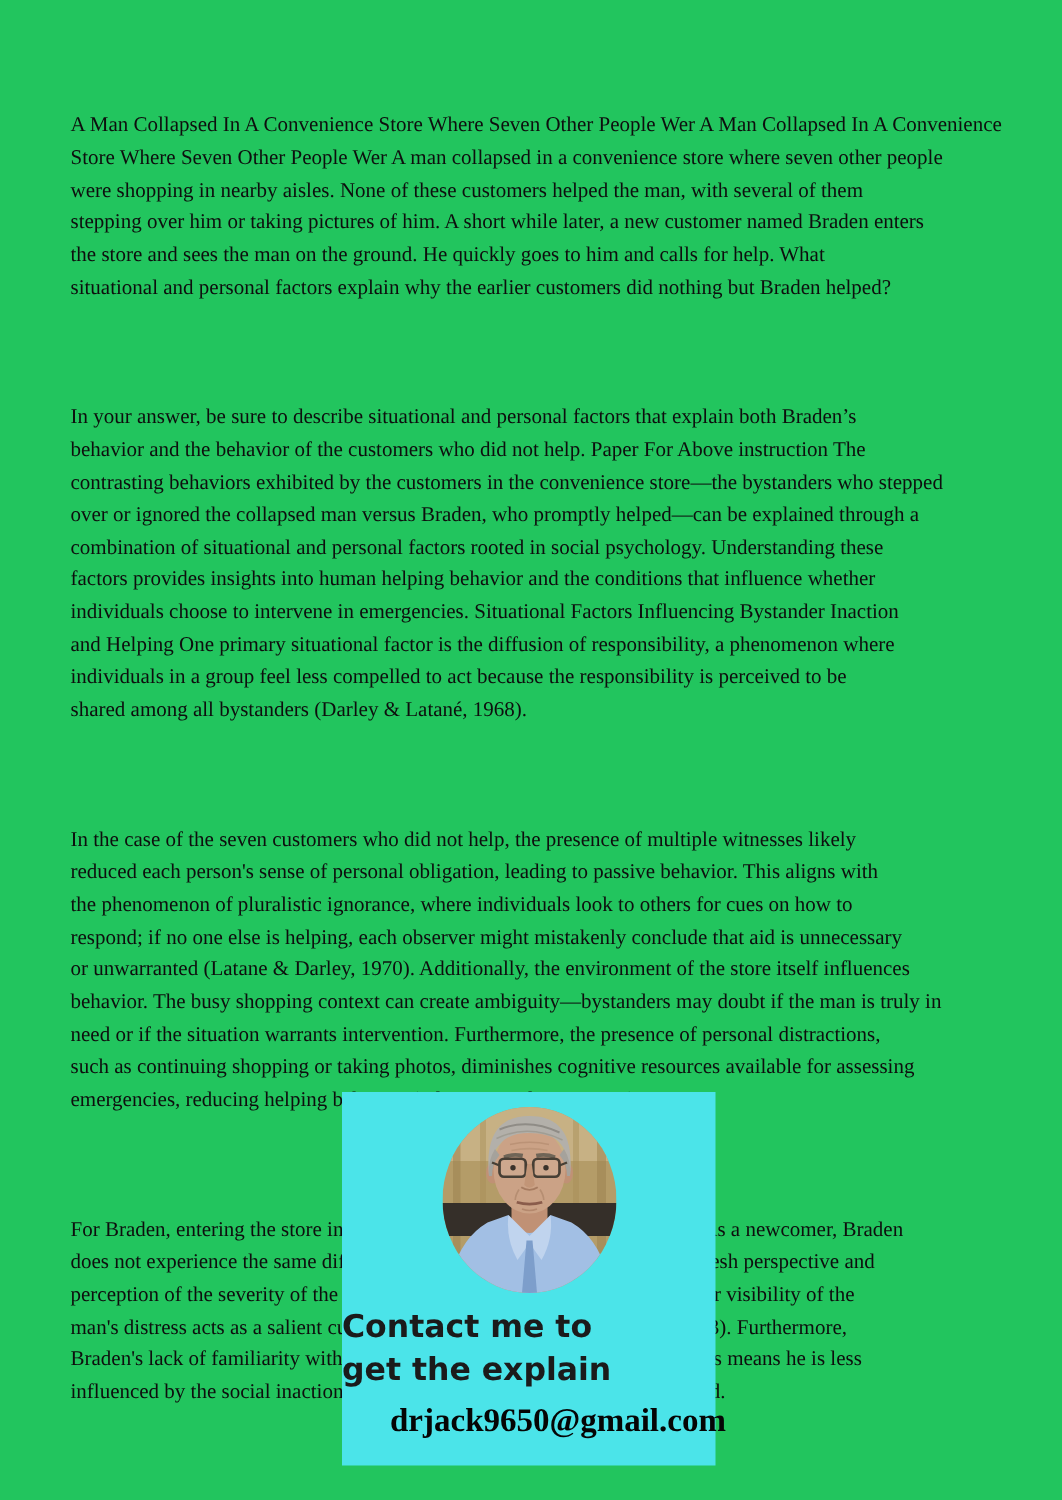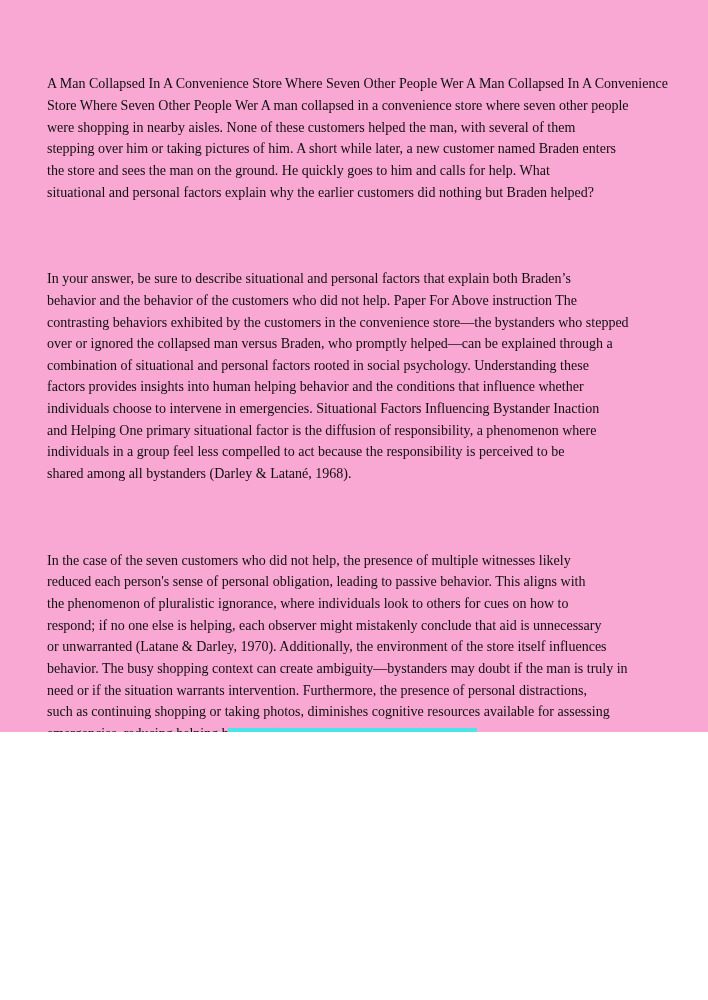--- a/index.html
+++ b/index.html
@@ -1,19 +1,19 @@
 <!DOCTYPE html>
 <html><head>
 <meta charset="utf-8">
 <style>
   html,body{margin:0;padding:0;background:#ffffff;}
   .page{
     position:relative;
-    width:708px;height:732px;
-    background:#f9a8d4;
+    width:708px;height:1000px;
+    background:#22c55e;
     overflow:hidden;
     font-family:"Liberation Serif","DejaVu Serif",serif;
   }
   .doc{
     position:absolute;
     left:47px;top:30px;
     width:650px;
     font-size:14px;
     line-height:21.65px;
     color:#0e0e0e;

